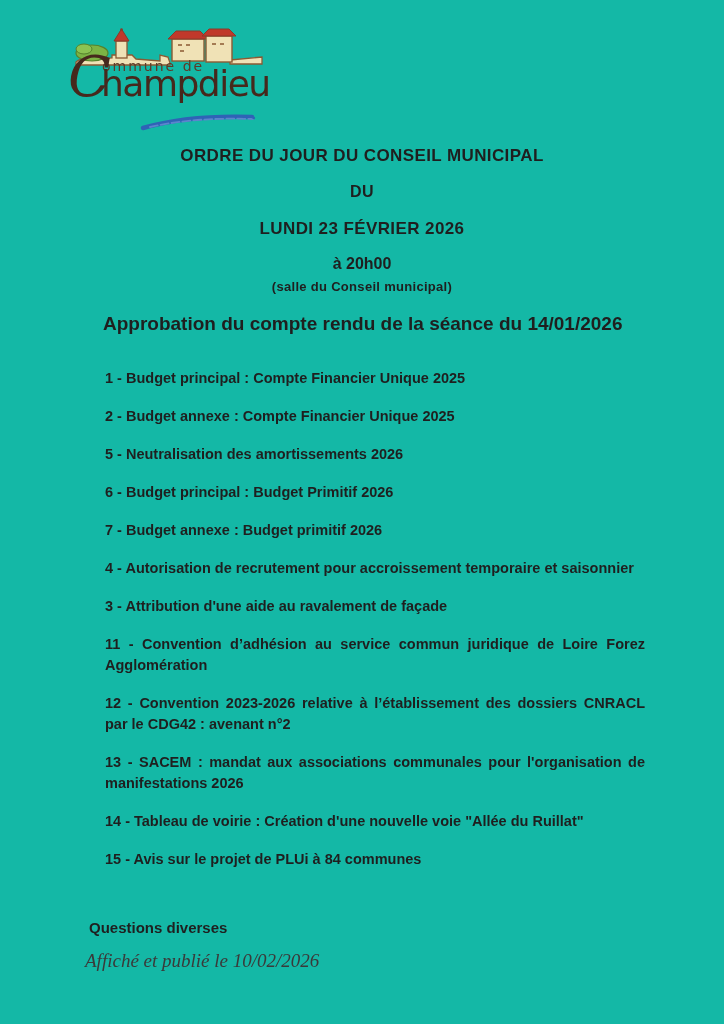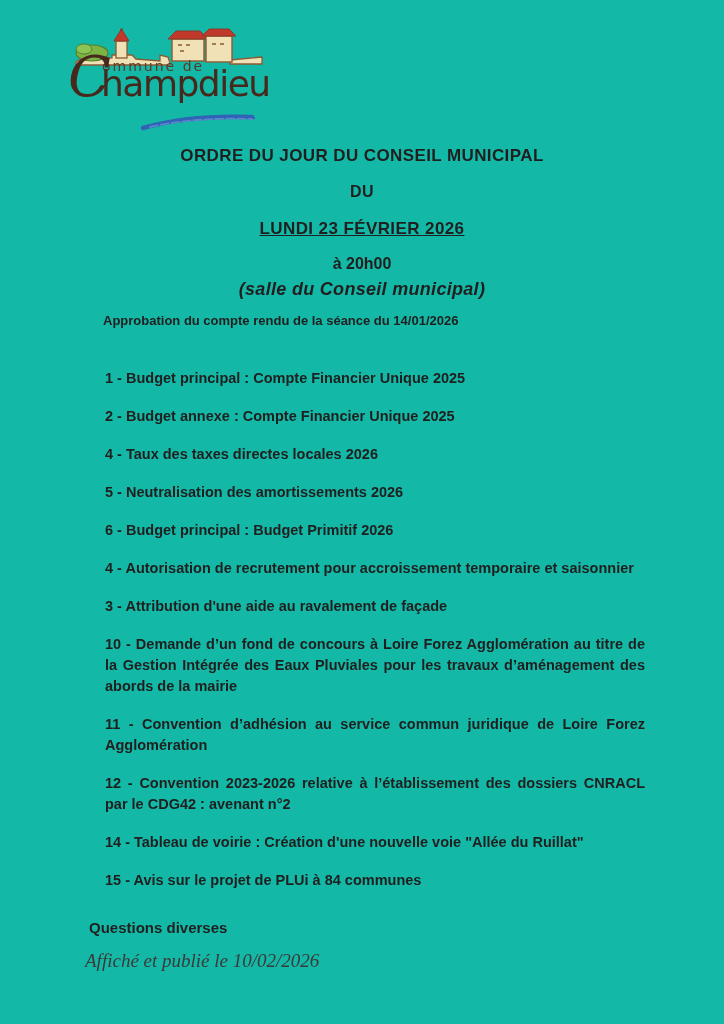--- a/index.html
+++ b/index.html
@@ -30,28 +30,28 @@
     position:absolute;left:33px;top:40px;
     font-family:"DejaVu Sans",sans-serif;
     font-size:36px;letter-spacing:-1.5px;line-height:1;color:#46281c;text-align:right;
   }
   .logo .swoosh{position:absolute;left:72px;top:84px;}
 
   
   .center-line{position:absolute;left:0;width:100%;text-align:center;font-weight:bold;}
   .title-1{top:146px;font-size:17px;letter-spacing:0.4px;}
   .title-2{top:183px;font-size:16px;letter-spacing:0.4px;}
-  .title-3{top:219px;font-size:17px;letter-spacing:0.4px;text-decoration:underline;}
+  .title-3{top:219px;font-size:17px;letter-spacing:0.4px;}
   .title-time{top:255px;font-size:16px;}
-  .title-location{top:279px;font-size:18px;font-style:italic;letter-spacing:0.3px;}
+  .title-location{top:279px;font-size:13px;letter-spacing:0.3px;}
 
   
   .approval{
     position:absolute;left:103px;top:313px;width:540px;
-    font-size:13px;font-weight:bold;
+    font-size:19px;font-weight:bold;
   }
   .agenda{position:absolute;left:105px;top:351px;width:540px;}
   .agenda p{
     margin:17px 0 7px 0;
     font-size:14.5px;font-weight:bold;line-height:21px;
     text-align:justify;
   }
   .closing{
     position:absolute;left:89px;top:919px;
     font-size:15px;font-weight:bold;
@@ -102,28 +102,28 @@
   <div class="center-line title-1">ORDRE DU JOUR DU CONSEIL MUNICIPAL</div>
   <div class="center-line title-3">LUNDI 23 FÉVRIER 2026</div>
   <div class="center-line title-time">à 20h00</div>
   <div class="center-line title-location">(salle du Conseil municipal)</div>
 
   <div class="approval">Approbation du compte rendu de la séance du 14/01/2026</div>
 
   <div class="agenda">
     <p>1 - Budget principal : Compte Financier Unique 2025</p>
     <p>2 - Budget annexe : Compte Financier Unique 2025</p>
-    <p>4 - Taux des taxes directes locales 2026</p>
     <p>5 - Neutralisation des amortissements 2026</p>
     <p>6 - Budget principal : Budget Primitif 2026</p>
+    <p>7 - Budget annexe : Budget primitif 2026</p>
     <p>4 - Autorisation de recrutement pour accroissement temporaire et saisonnier</p>
     <p>3 - Attribution d'une aide au ravalement de façade</p>
-    <p>10 - Demande d’un fond de concours à Loire Forez Agglomération au titre de la Gestion Intégrée des Eaux Pluviales pour les travaux d’aménagement des abords de la mairie</p>
     <p>11 - Convention d’adhésion au service commun juridique de Loire Forez Agglomération</p>
     <p>12 - Convention 2023-2026 relative à l’établissement des dossiers CNRACL par le CDG42 : avenant n°2</p>
+    <p>13 - SACEM : mandat aux associations communales pour l'organisation de manifestations 2026</p>
     <p>14 - Tableau de voirie : Création d'une nouvelle voie "Allée du Ruillat"</p>
     <p>15 - Avis sur le projet de PLUi à 84 communes</p>
   </div>
 
   <div class="closing">Questions diverses</div>
 
   <div class="footer-note">Affiché et publié le 10/02/2026</div>
 
 </div>
 

